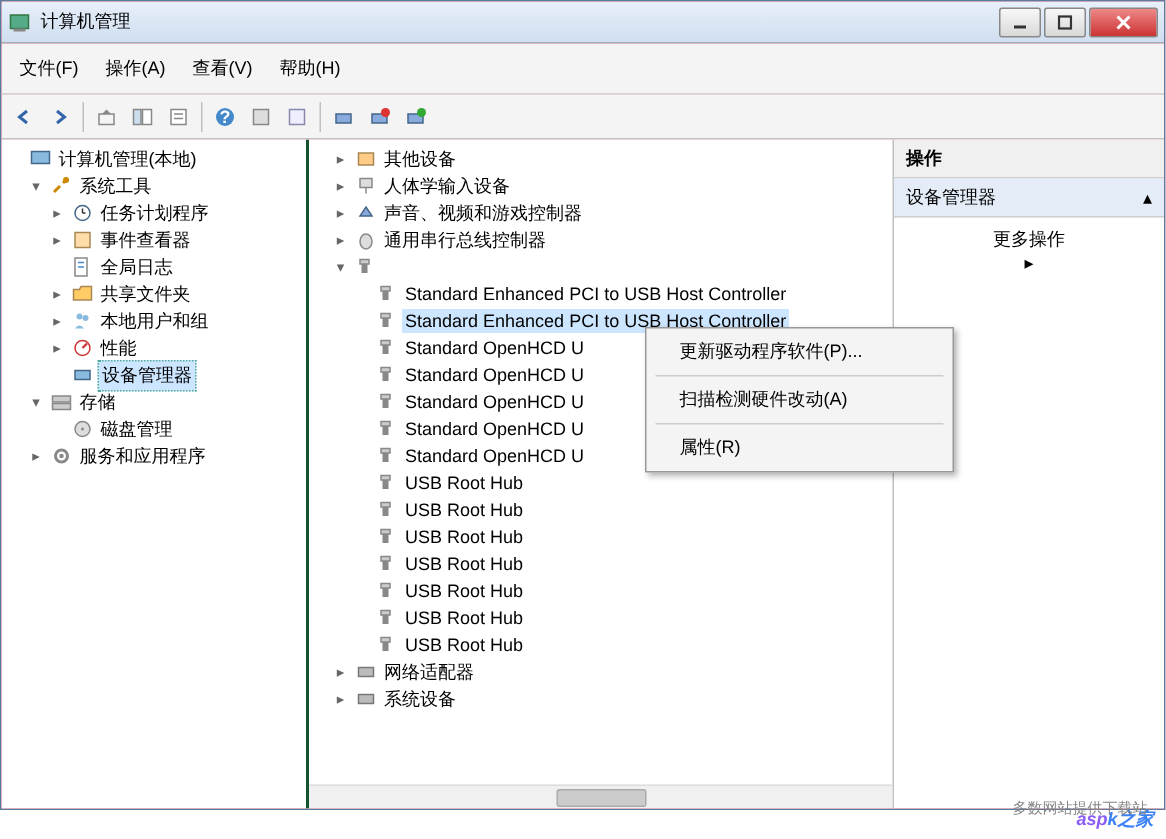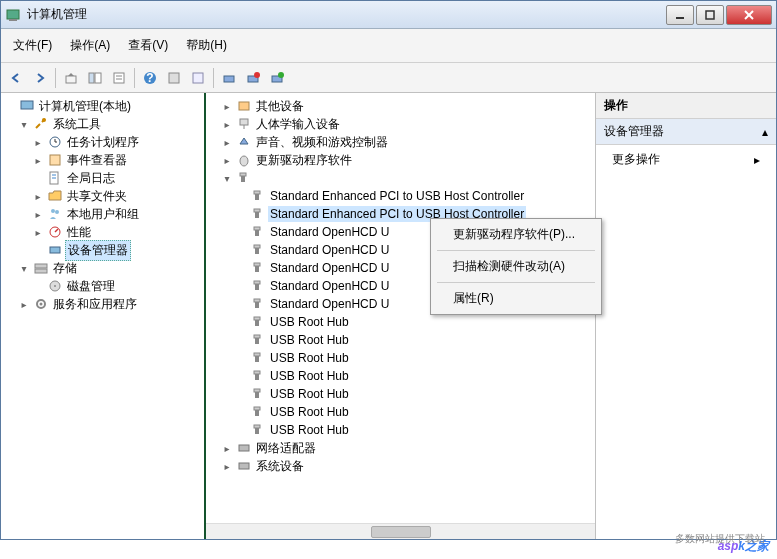--- a/index.html
+++ b/index.html
@@ -38,23 +38,23 @@
 .indent2 { padding-left: 28px; }
 
 .midtree { overflow-y: auto; overflow-x: auto; height: 100%; }
 .midtree .trow.highlighted .tlabel { background: #cde6ff; }
 
 .scrollbar-bottom { position: absolute; bottom: 0; left: 0; right: 0; height: 16px; background: #f0f0f0; border-top: 1px solid #ddd; display:flex; align-items:center; justify-content:center; }
 .thumb { width: 60px; height: 12px; background: #ccc; border: 1px solid #aaa; border-radius: 2px; }
 
 .rpheader { background: #f0f0f0; border-bottom: 1px solid #d0d0d0; padding: 4px 8px; font-weight: bold; }
 .rpsection { background: #e4ecf7; padding: 4px 8px; border-bottom: 1px solid #d0d0d0; display: flex; justify-content: space-between; align-items: center; }
-.rpitem { padding: 6px 16px; display: flex; justify-content: space-between; align-items: center; cursor: default; }
-
-.ctxmenu { position: absolute; left: 430px; top: 218px; width: 172px; background: #f4f4f4; border: 1px solid #999; box-shadow: 2px 2px 4px rgba(0,0,0,0.3); z-index: 100; padding: 2px; }
+.rpitem { padding: 6px 16px; display: flex; justify-content: space-between; align-items: center; cursor: default; flex-direction: column; }
+
+.ctxmenu { position: absolute; left: 430px; top: 218px; width: 206px; background: #f4f4f4; border: 1px solid #999; box-shadow: 2px 2px 4px rgba(0,0,0,0.3); z-index: 100; padding: 2px; }
 .ctxitem { padding: 5px 20px; cursor: default; }
 .ctxsep { height: 1px; background: #ccc; margin: 2px 4px; }
 
 .watermark { position: absolute; right: 8px; bottom: 2px; font-family: Arial; font-weight: bold; font-size: 26px; font-style: italic; }
 .wm1 { color: #8b5cf6; }
 .wm2 { color: #3b82f6; }
 .wmsub { position: absolute; right: 12px; bottom: 13px; font-size: 10px; color: #888; }
 
 svg { display: block; }
 </style>
@@ -354,21 +354,21 @@
               </div>
             </li>
             <li class="indent1">
               <div class="trow">
                 <span class="exp">▸</span>
                 <span class="ticon">
                   <svg width="16" height="16">
                     <ellipse cx="8" cy="9" rx="4" ry="5" fill="#ddd" stroke="#888"></ellipse>
                   </svg>
                 </span>
-                <span class="tlabel">更新驱动程序软件</span>
+                <span class="tlabel">通用串行总线控制器</span>
               </div>
             </li>
             <li class="indent1">
               <div class="trow">
                 <span class="exp">▾</span>
                 <span class="ticon">
                   <svg width="16" height="16">
                     <rect x="5" y="3" width="4" height="9" fill="#888"></rect>
                     <rect x="4" y="3" width="6" height="3" fill="#ccc" stroke="#888"></rect>
                   </svg>

